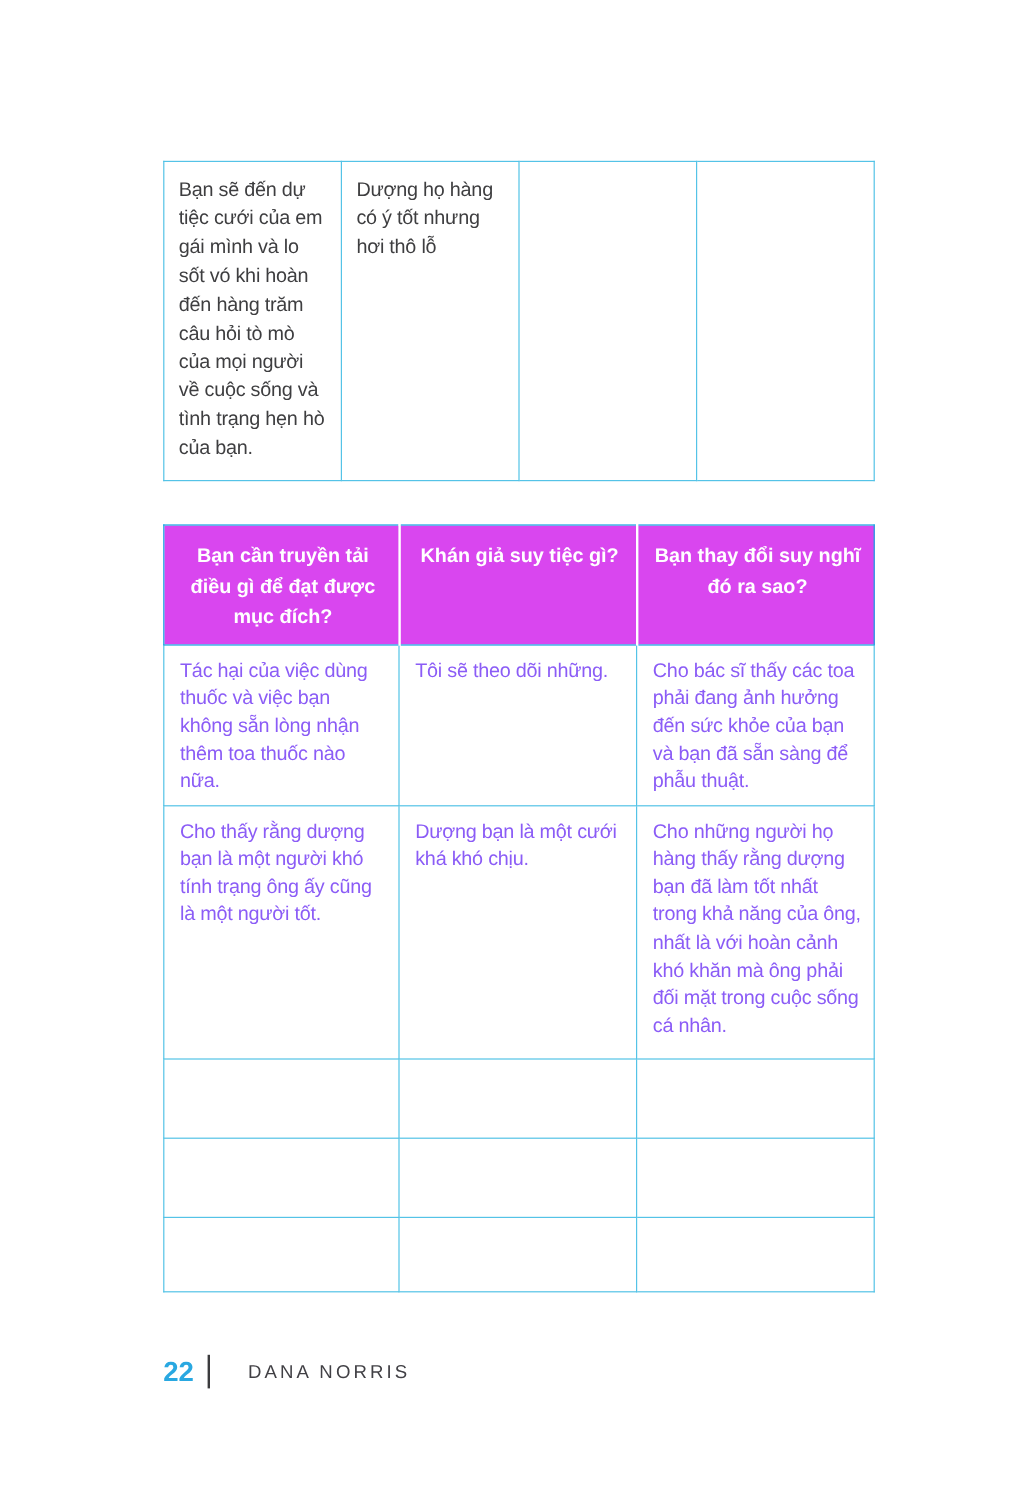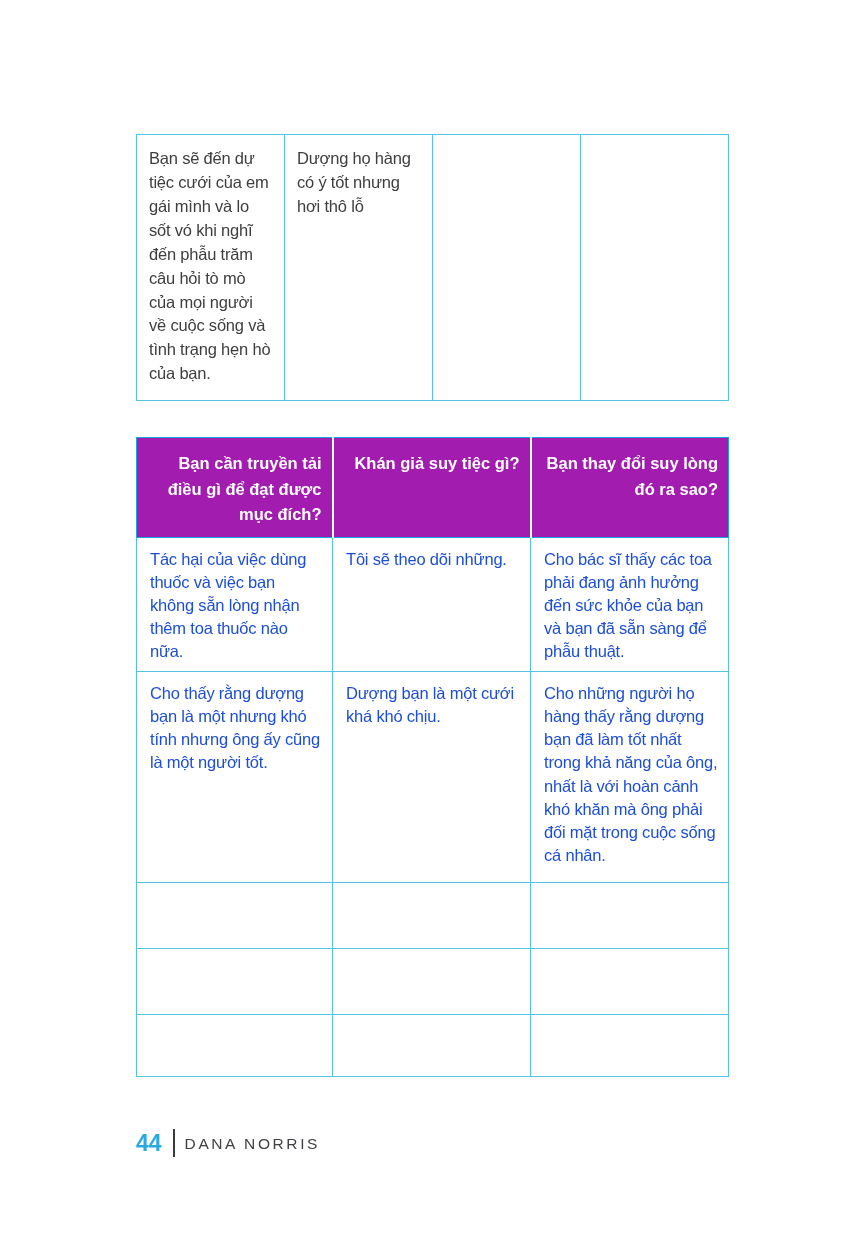--- a/index.html
+++ b/index.html
@@ -37,41 +37,41 @@
   
   table.persuasion {
     position: absolute;
     left: 136px;
     top: 437px;
     width: 592px;
     border-collapse: collapse;
     table-layout: fixed;
   }
   table.persuasion th {
-    background: #a21caf;
+    background: #d946ef;
     color: #ffffff;
     font-weight: bold;
     font-size: 16.5px;
     line-height: 1.55;
-    text-align: right;
+    text-align: center;
     vertical-align: top;
     padding: 13px 10px 9px 13px;
     height: 64px;
     border: 1px solid #17a4e2;
   }
   table.persuasion th + th { border-left: 2px solid #ffffff; }
   table.persuasion td {
     border: 1px solid #54c3e7;
     vertical-align: top;
     text-align: left;
     padding: 10px 10px 8px 13px;
     font-size: 16.5px;
     line-height: 1.4;
     letter-spacing: -0.2px;
-    color: #1d4ed8;
+    color: #8b5cf6;
   }
   table.persuasion tr.row-1 td { height: 114px; }
   table.persuasion tr.row-2 td { height: 192px; }
   table.persuasion tr.row-3 td { height: 47px; }
   table.persuasion tr.row-4 td { height: 47px; }
   table.persuasion tr.row-5 td { height: 43px; }
 
   
   .footer {
     position: absolute;
@@ -90,65 +90,66 @@
     width: 2px;
     height: 28px;
     background: #3b3b3d;
     margin: 0 10px 0 11px;
   }
   .footer .author {
     font-size: 15.5px;
     letter-spacing: 2.6px;
     color: #414045;
     padding-top: 2px;
+    margin-left: 22px;
   }
 </style>
 </head>
 <body>
 
 <div class="page">
 
   <table class="scenario">
     <colgroup>
       <col style="width:148px">
         <col style="width:148px">
         <col style="width:148px">
         <col style="width:148px">
     </colgroup>
     <tbody>
       <tr>
-        <td>Bạn sẽ đến dự tiệc cưới của em gái mình và lo sốt vó khi nghĩ đến phẫu trăm câu hỏi tò mò của mọi người về cuộc sống và tình trạng hẹn hò của bạn.</td>
+        <td>Bạn sẽ đến dự tiệc cưới của em gái mình và lo sốt vó khi hoàn đến hàng trăm câu hỏi tò mò của mọi người về cuộc sống và tình trạng hẹn hò của bạn.</td>
         <td>Dượng họ hàng có ý tốt nhưng hơi thô lỗ</td>
         <td></td>
         <td></td>
       </tr>
     </tbody>
   </table>
 
   <table class="persuasion">
     <colgroup>
       <col style="width:196px">
         <col style="width:198px">
         <col style="width:198px">
     </colgroup>
     <thead>
       <tr>
         <th>Bạn cần truyền tải điều gì để đạt được mục đích?</th>
         <th>Khán giả suy tiệc gì?</th>
-        <th>Bạn thay đổi suy lòng đó ra sao?</th>
+        <th>Bạn thay đổi suy nghĩ đó ra sao?</th>
       </tr>
     </thead>
     <tbody>
       <tr class="row-1">
         <td>Tác hại của việc dùng thuốc và việc bạn không sẵn lòng nhận thêm toa thuốc nào nữa.</td>
         <td>Tôi sẽ theo dõi những.</td>
         <td>Cho bác sĩ thấy các toa phải đang ảnh hưởng đến sức khỏe của bạn và bạn đã sẵn sàng để phẫu thuật.</td>
       </tr>
       <tr class="row-2">
-        <td>Cho thấy rằng dượng bạn là một nhưng khó tính nhưng ông ấy cũng là một người tốt.</td>
+        <td>Cho thấy rằng dượng bạn là một người khó tính trạng ông ấy cũng là một người tốt.</td>
         <td>Dượng bạn là một cưới khá khó chịu.</td>
         <td>Cho những người họ hàng thấy rằng dượng bạn đã làm tốt nhất trong khả năng của ông, nhất là với hoàn cảnh khó khăn mà ông phải đối mặt trong cuộc sống cá nhân.</td>
       </tr>
       <tr class="row-3">
         <td></td>
         <td></td>
         <td></td>
       </tr>
       <tr class="row-4">
         <td></td>
@@ -157,18 +158,18 @@
       </tr>
       <tr class="row-5">
         <td></td>
         <td></td>
         <td></td>
       </tr>
     </tbody>
   </table>
 
   <div class="footer">
-    <span class="page-num">44</span>
+    <span class="page-num">22</span>
     <span class="divider"></span>
     <span class="author">DANA NORRIS</span>
   </div>
 
 </div>
 
 </body></html>

